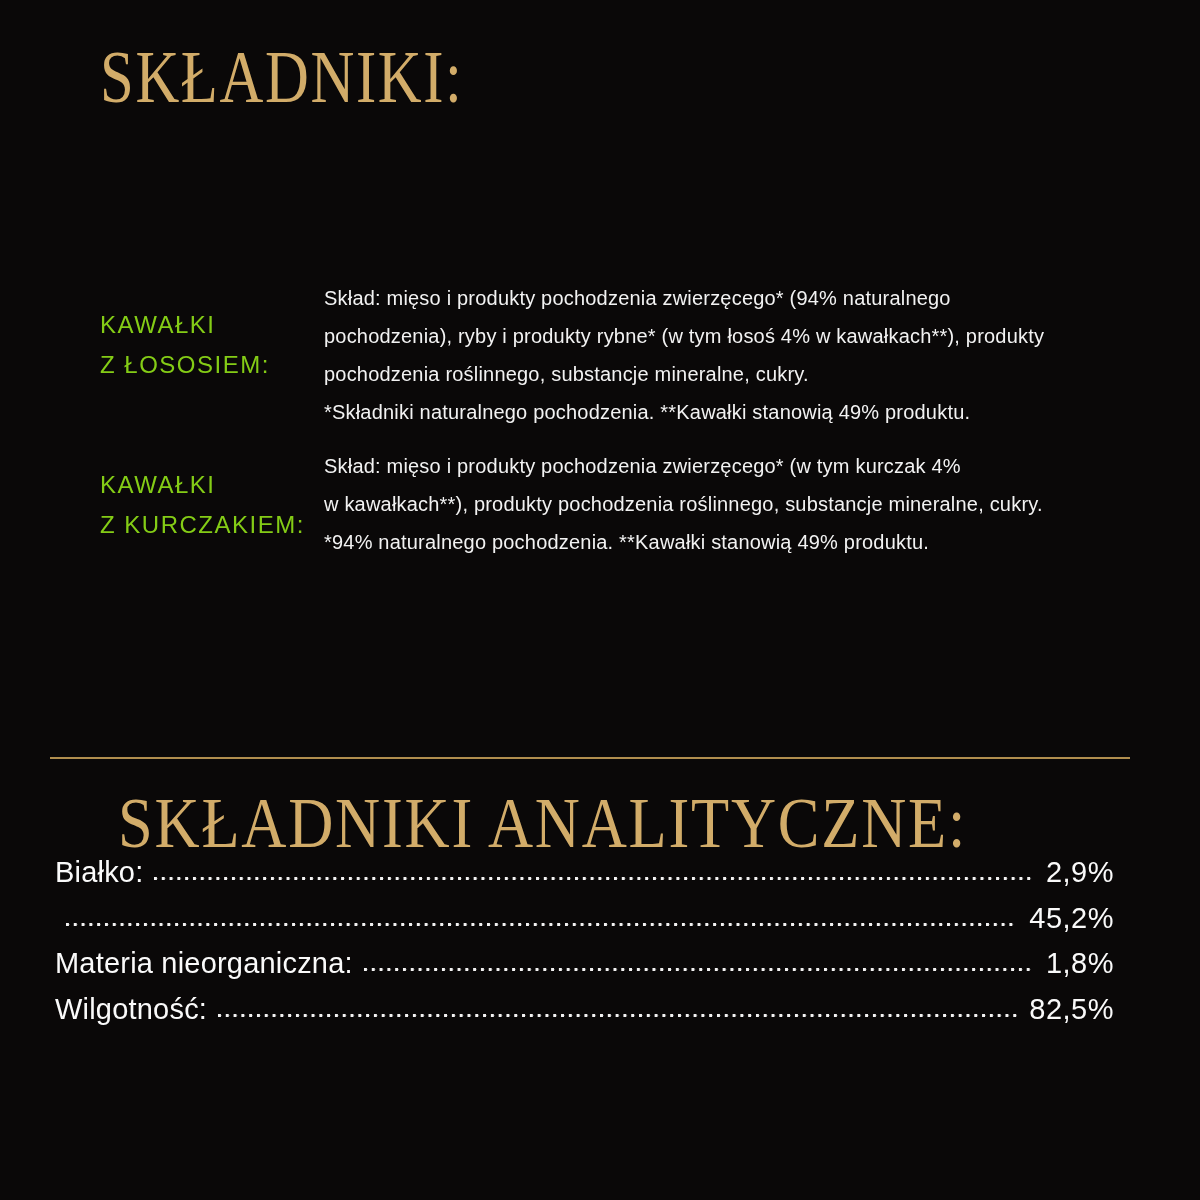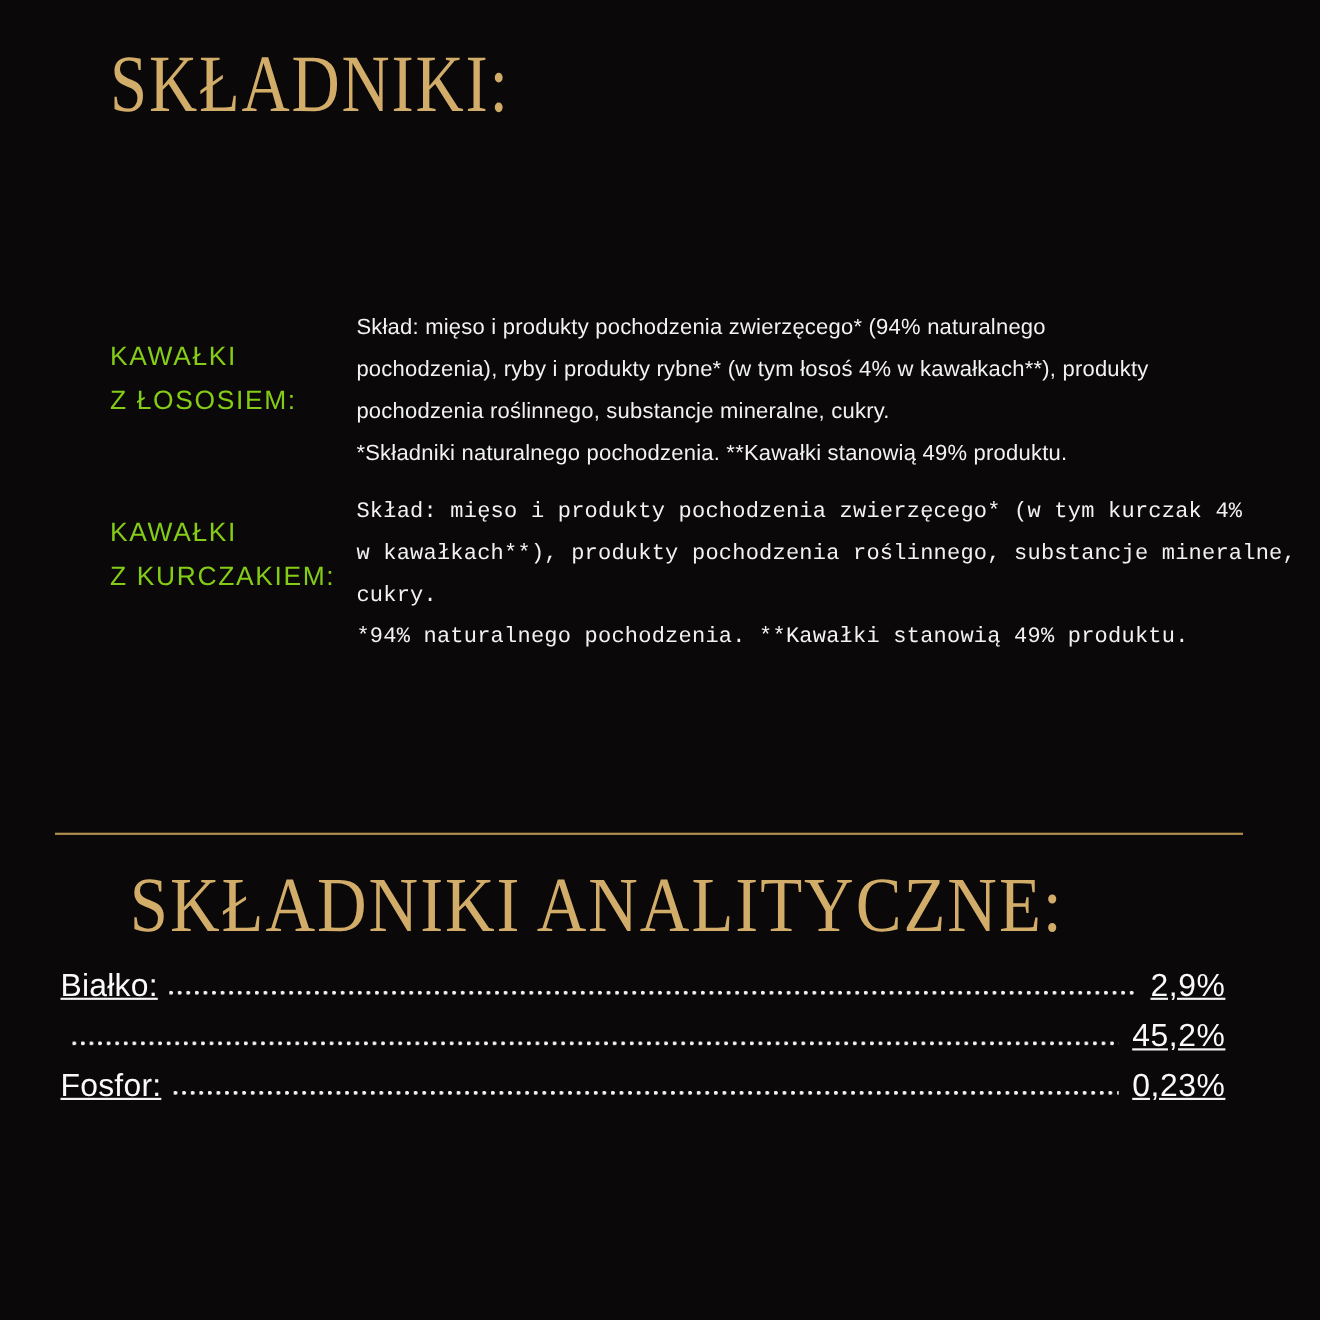--- a/index.html
+++ b/index.html
@@ -38,36 +38,35 @@
   .composition{
     left:324px;
     width:860px;
     font-size:20px;
     line-height:38px;
     color:#f2f2f2;
     white-space:pre-line;
     letter-spacing:0.2px;
   }
   #composition-salmon{top:279px;}
-  #composition-chicken{top:447px;font-family:Liberation Mono, monospace;}
+  #composition-chicken{top:447px;}
   #section-divider{
     left:50px;top:757px;
     width:1080px;height:2px;
     background:#b08e4e;
   }
   #analytical-title{
     left:118px;top:788px;
     font-size:71px;line-height:71px;
     letter-spacing:2px;
     transform:scaleX(0.88);
   }
   #analytical-list{
-    left:55px;top:880px;
+    left:55px;top:856px;
     width:1059px;
-    text-decoration:underline;
   }
   .arow{
     display:flex;
     align-items:baseline;
     font-size:29px;
     line-height:33px;
     margin-bottom:12.5px;
     color:#fafafa;
   }
   .arow .alabel{white-space:nowrap;letter-spacing:0.2px;}
@@ -111,17 +110,22 @@
   <div class="arow">
     <span class="alabel">Białko:</span>
     <span class="leader"></span>
     <span class="avalue">2,9%</span>
   </div>
   <div class="arow">
     <span class="leader"></span>
     <span class="avalue">45,2%</span>
   </div>
   <div class="arow">
-    <span class="alabel">Fosfor:</span>
+    <span class="alabel">Materia nieorganiczna:</span>
     <span class="leader"></span>
-    <span class="avalue">0,23%</span>
+    <span class="avalue">1,8%</span>
+  </div>
+  <div class="arow">
+    <span class="alabel">Wilgotność:</span>
+    <span class="leader"></span>
+    <span class="avalue">82,5%</span>
   </div>
 </div>
 
 </body></html>

